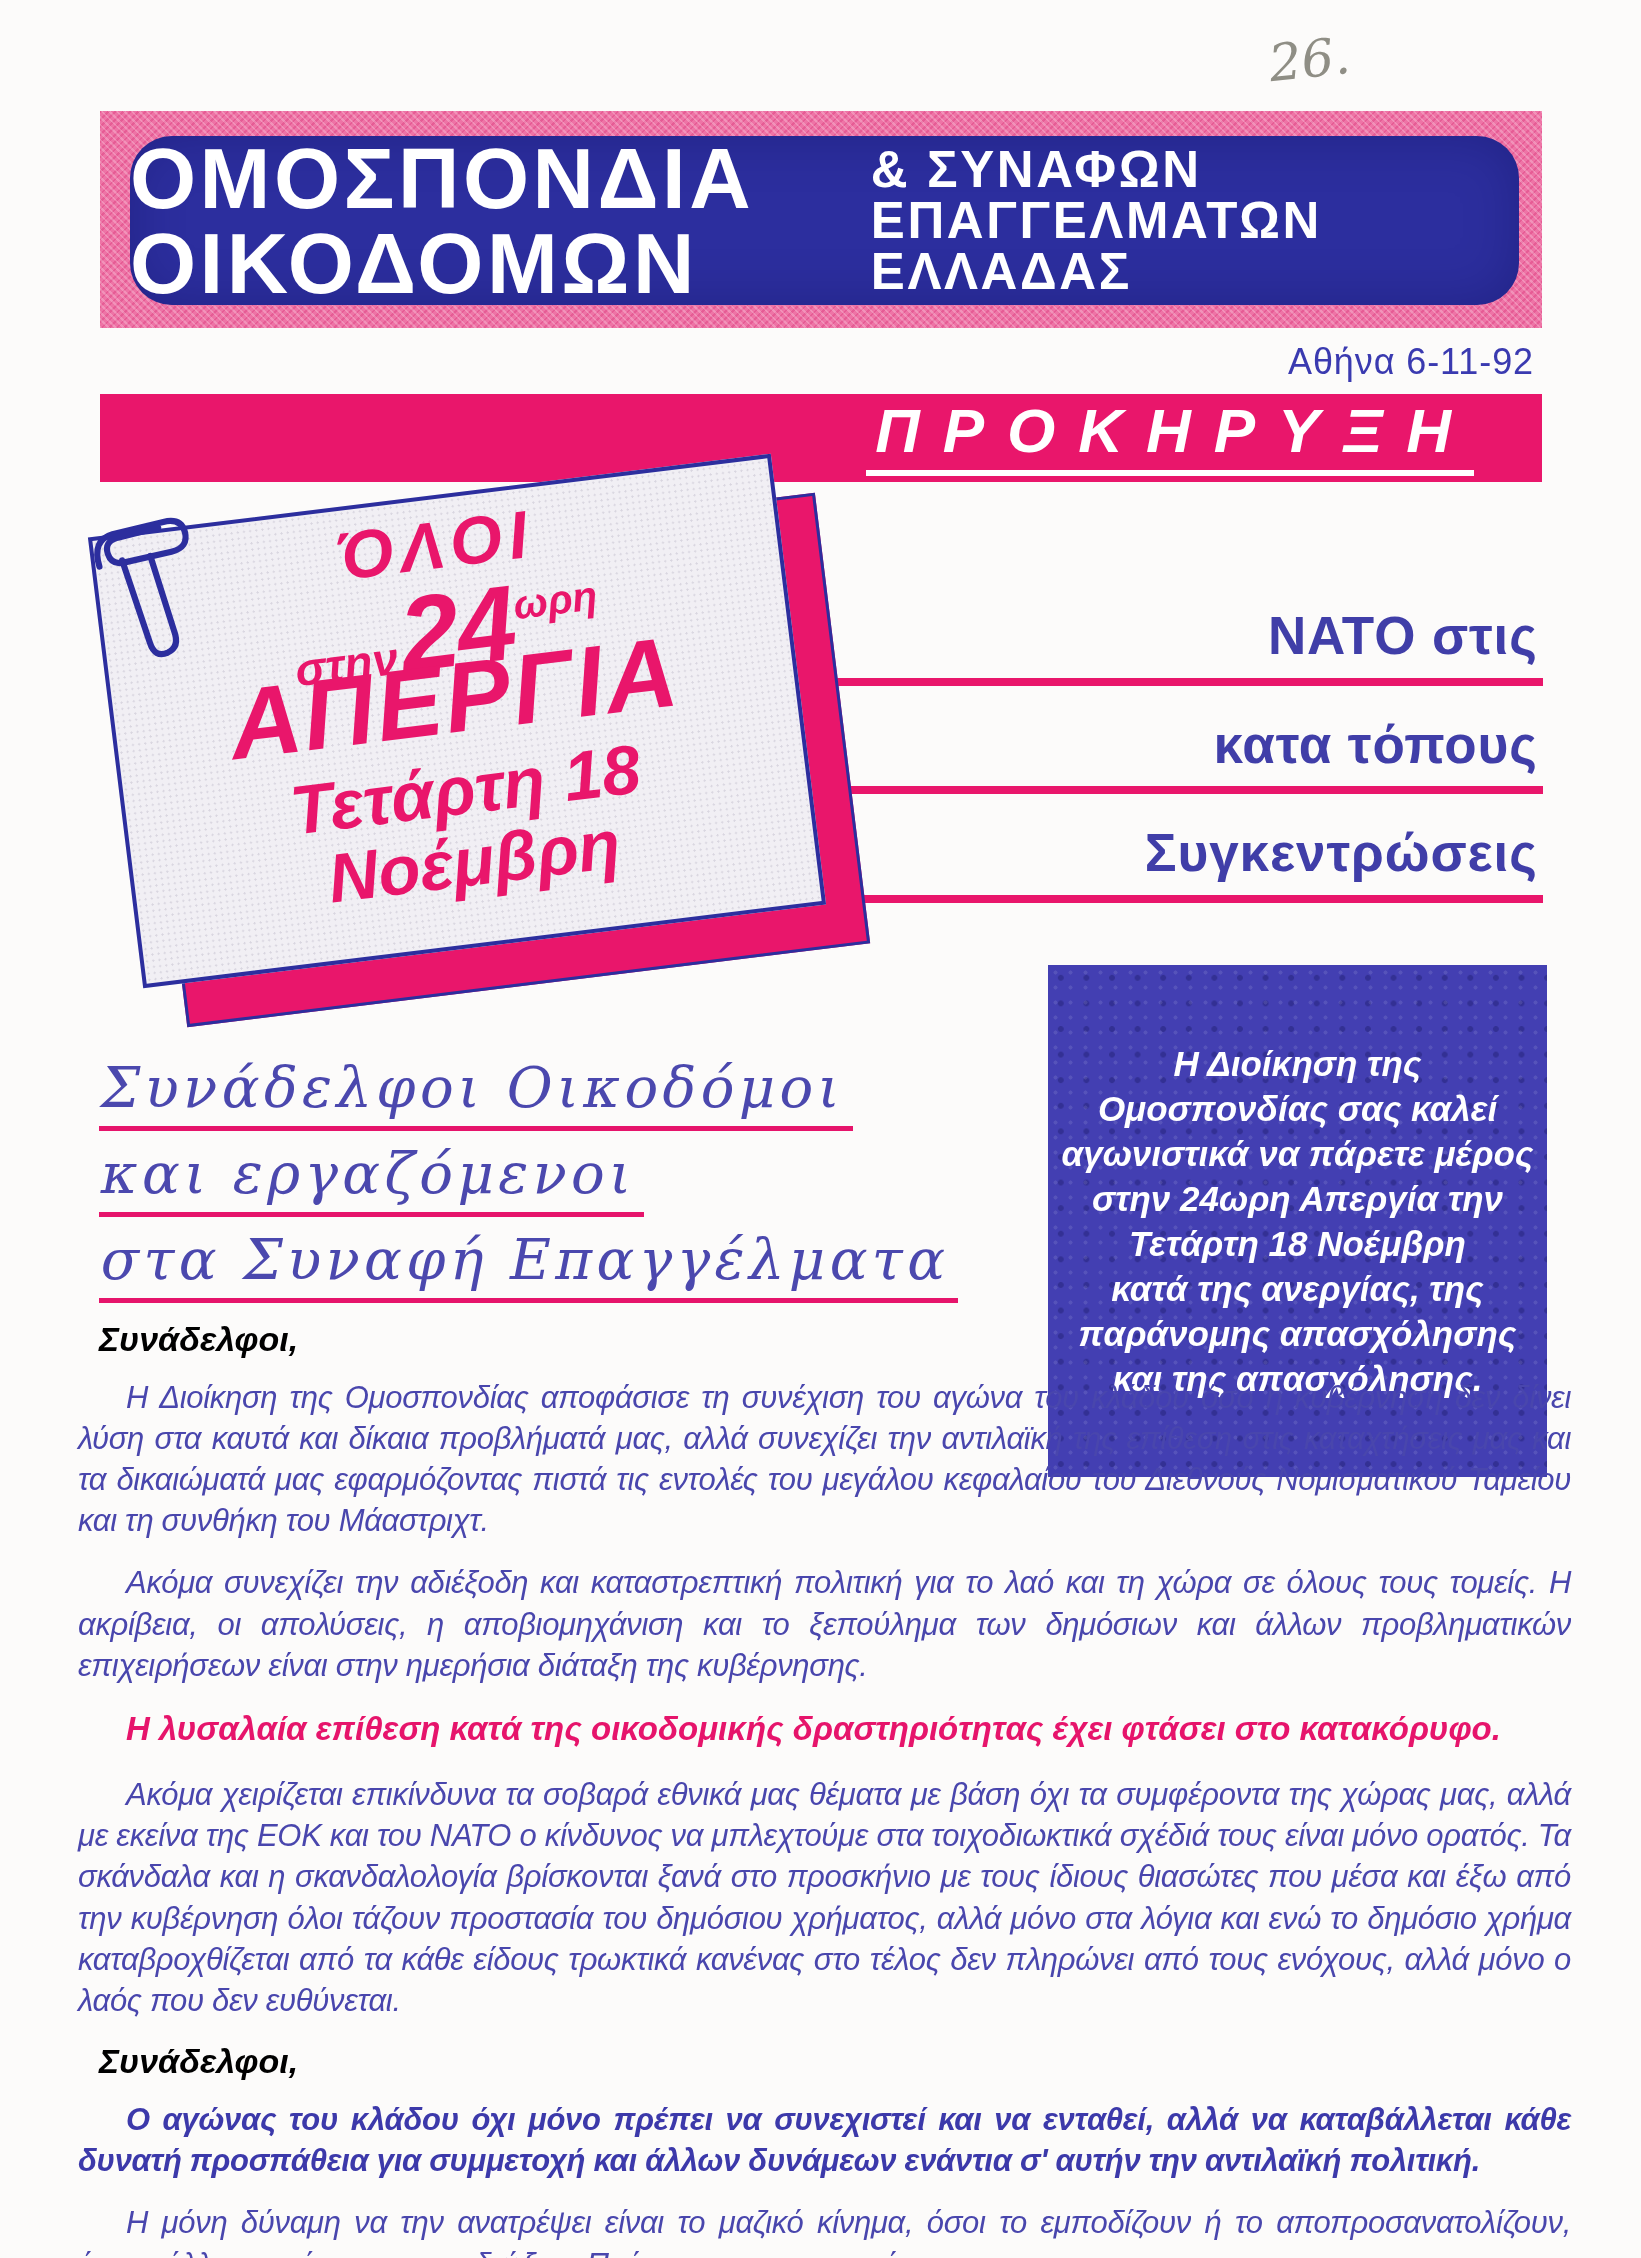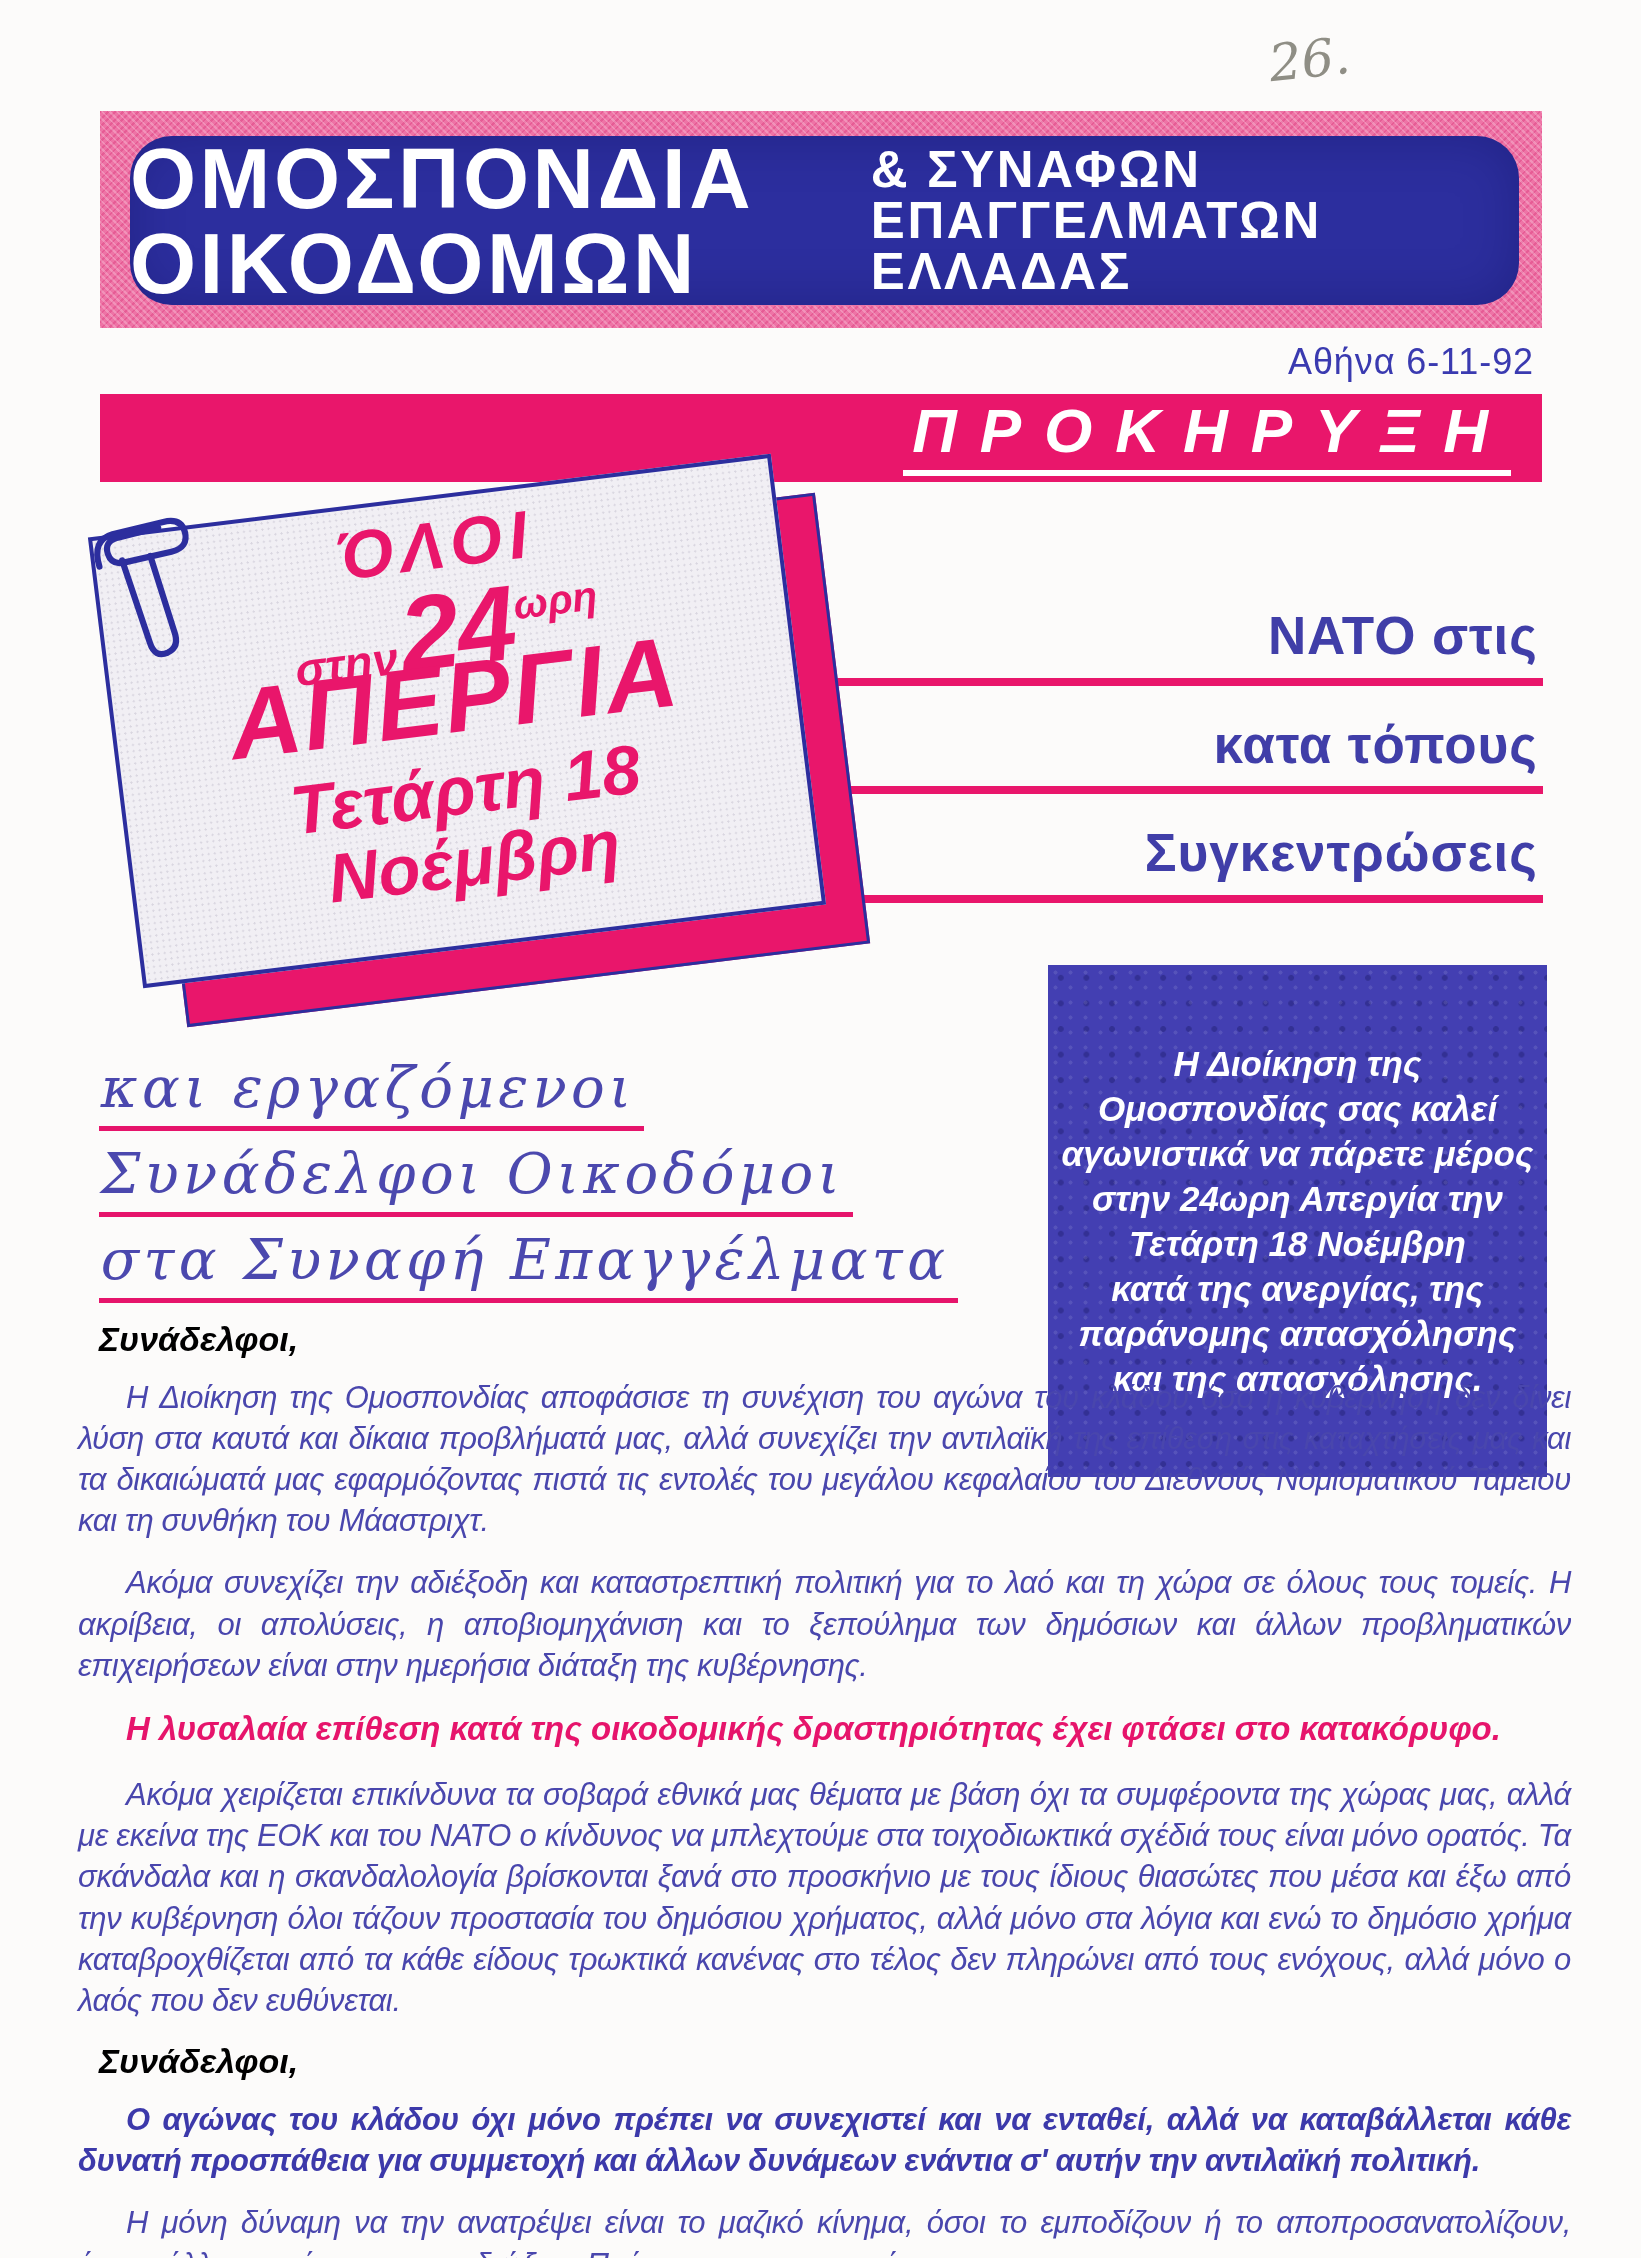--- a/index.html
+++ b/index.html
@@ -36,21 +36,21 @@
   
   .date{
     position:absolute;top:341px;right:108px;
     font-size:36px;color:#3a3ab0;letter-spacing:0.9px;
   }
   
   .banner{
     position:absolute;left:100px;top:394px;width:1442px;height:88px;
     background:#e9166b;
     display:flex;justify-content:flex-end;align-items:center;
-    padding-right:31px;box-sizing:border-box;
+    padding-right:68px;box-sizing:border-box;
   }
   .banner-text{
     color:#fff;font-weight:bold;font-style:italic;
     font-size:62px;letter-spacing:23px;line-height:1;
     border-bottom:6.2px solid #fff;padding:0 0 8.8px 8.8px;
   }
   
   .slogan{position:absolute;left:738px;top:607px;width:805px;z-index:1;}
   .slogan-line{
     text-align:right;color:#403ea8;font-weight:bold;
@@ -175,22 +175,22 @@
     <div class="info-line">Ομοσπονδίας σας καλεί</div>
     <div class="info-line">αγωνιστικά να πάρετε μέρος</div>
     <div class="info-line">στην 24ωρη Απεργία την</div>
     <div class="info-line">Τετάρτη 18 Νοέμβρη</div>
     <div class="info-line">κατά της ανεργίας, της</div>
     <div class="info-line">παράνομης απασχόλησης</div>
     <div class="info-line">και της απασχόλησης.</div>
   </div>
 
   <div class="script-head">
+    <div class="sh-line">Συνάδελφοι Οικοδόμοι</div>
     <div class="sh-line">και εργαζόμενοι</div>
-    <div class="sh-line">Συνάδελφοι Οικοδόμοι</div>
     <div class="sh-line">στα Συναφή Επαγγέλματα</div>
   </div>
 
   <div class="bodytext">
     <div class="sal">Συνάδελφοι,</div>
     <p class="p">Η Διοίκηση της Ομοσπονδίας αποφάσισε τη συνέχιση του αγώνα του κλάδου όσο η κυβέρνηση δεν δίνει λύση στα καυτά και δίκαια προβλήματά μας, αλλά συνεχίζει την αντιλαϊκή της επίθεση στις καταχτήσεις μας και τα δικαιώματά μας εφαρμόζοντας πιστά τις εντολές του μεγάλου κεφαλαίου του Διεθνούς Νομισματικού Ταμείου και τη συνθήκη του Μάαστριχτ.</p>
     <p class="p">Ακόμα συνεχίζει την αδιέξοδη και καταστρεπτική πολιτική για το λαό και τη χώρα σε όλους τους τομείς. Η ακρίβεια, οι απολύσεις, η αποβιομηχάνιση και το ξεπούλημα των δημόσιων και άλλων προβληματικών επιχειρήσεων είναι στην ημερήσια διάταξη της κυβέρνησης.</p>
     <p class="hl">Η λυσαλαία επίθεση κατά της οικοδομικής δραστηριότητας έχει φτάσει στο κατακόρυφο.</p>
     <p class="p">Ακόμα χειρίζεται επικίνδυνα τα σοβαρά εθνικά μας θέματα με βάση όχι τα συμφέροντα της χώρας μας, αλλά με εκείνα της ΕΟΚ και του ΝΑΤΟ ο κίνδυνος να μπλεχτούμε στα τοιχοδιωκτικά σχέδιά τους είναι μόνο ορατός. Τα σκάνδαλα και η σκανδαλολογία βρίσκονται ξανά στο προσκήνιο με τους ίδιους θιασώτες που μέσα και έξω από την κυβέρνηση όλοι τάζουν προστασία του δημόσιου χρήματος, αλλά μόνο στα λόγια και ενώ το δημόσιο χρήμα καταβροχθίζεται από τα κάθε είδους τρωκτικά κανένας στο τέλος δεν πληρώνει από τους ενόχους, αλλά μόνο ο λαός που δεν ευθύνεται.</p>
     <div class="sal sal2">Συνάδελφοι,</div>

